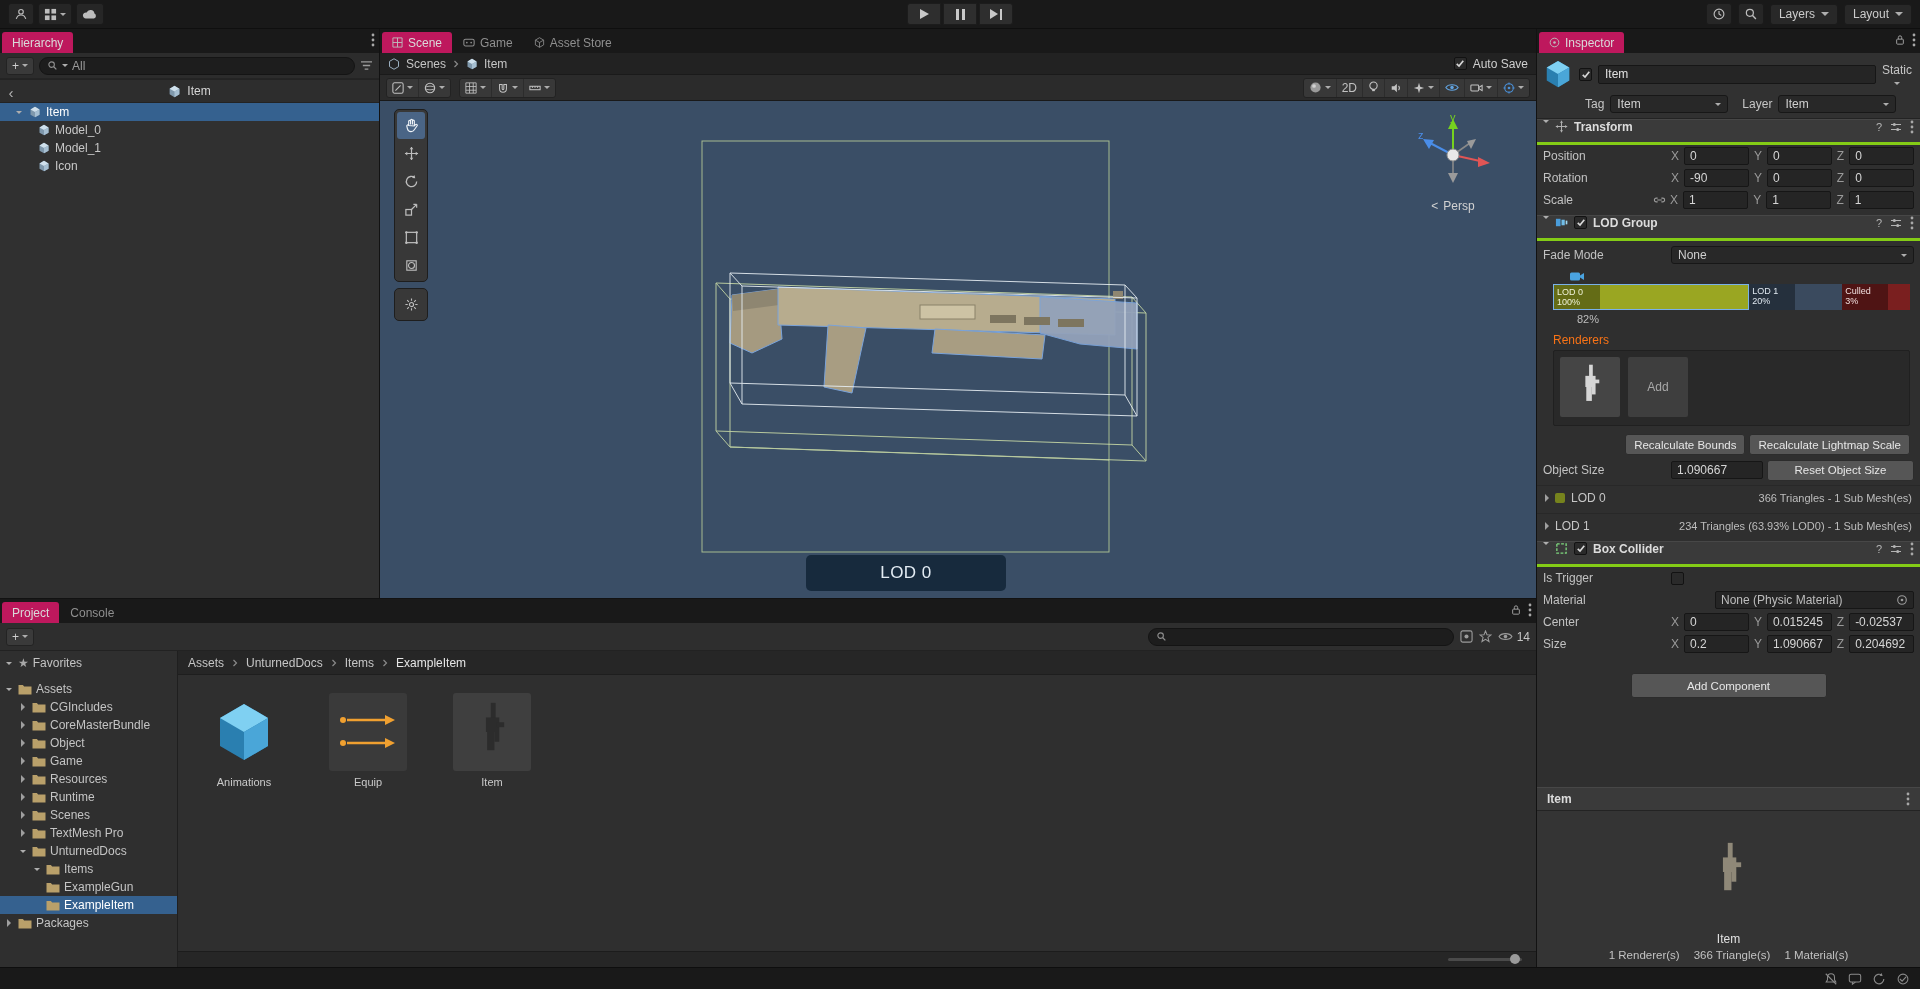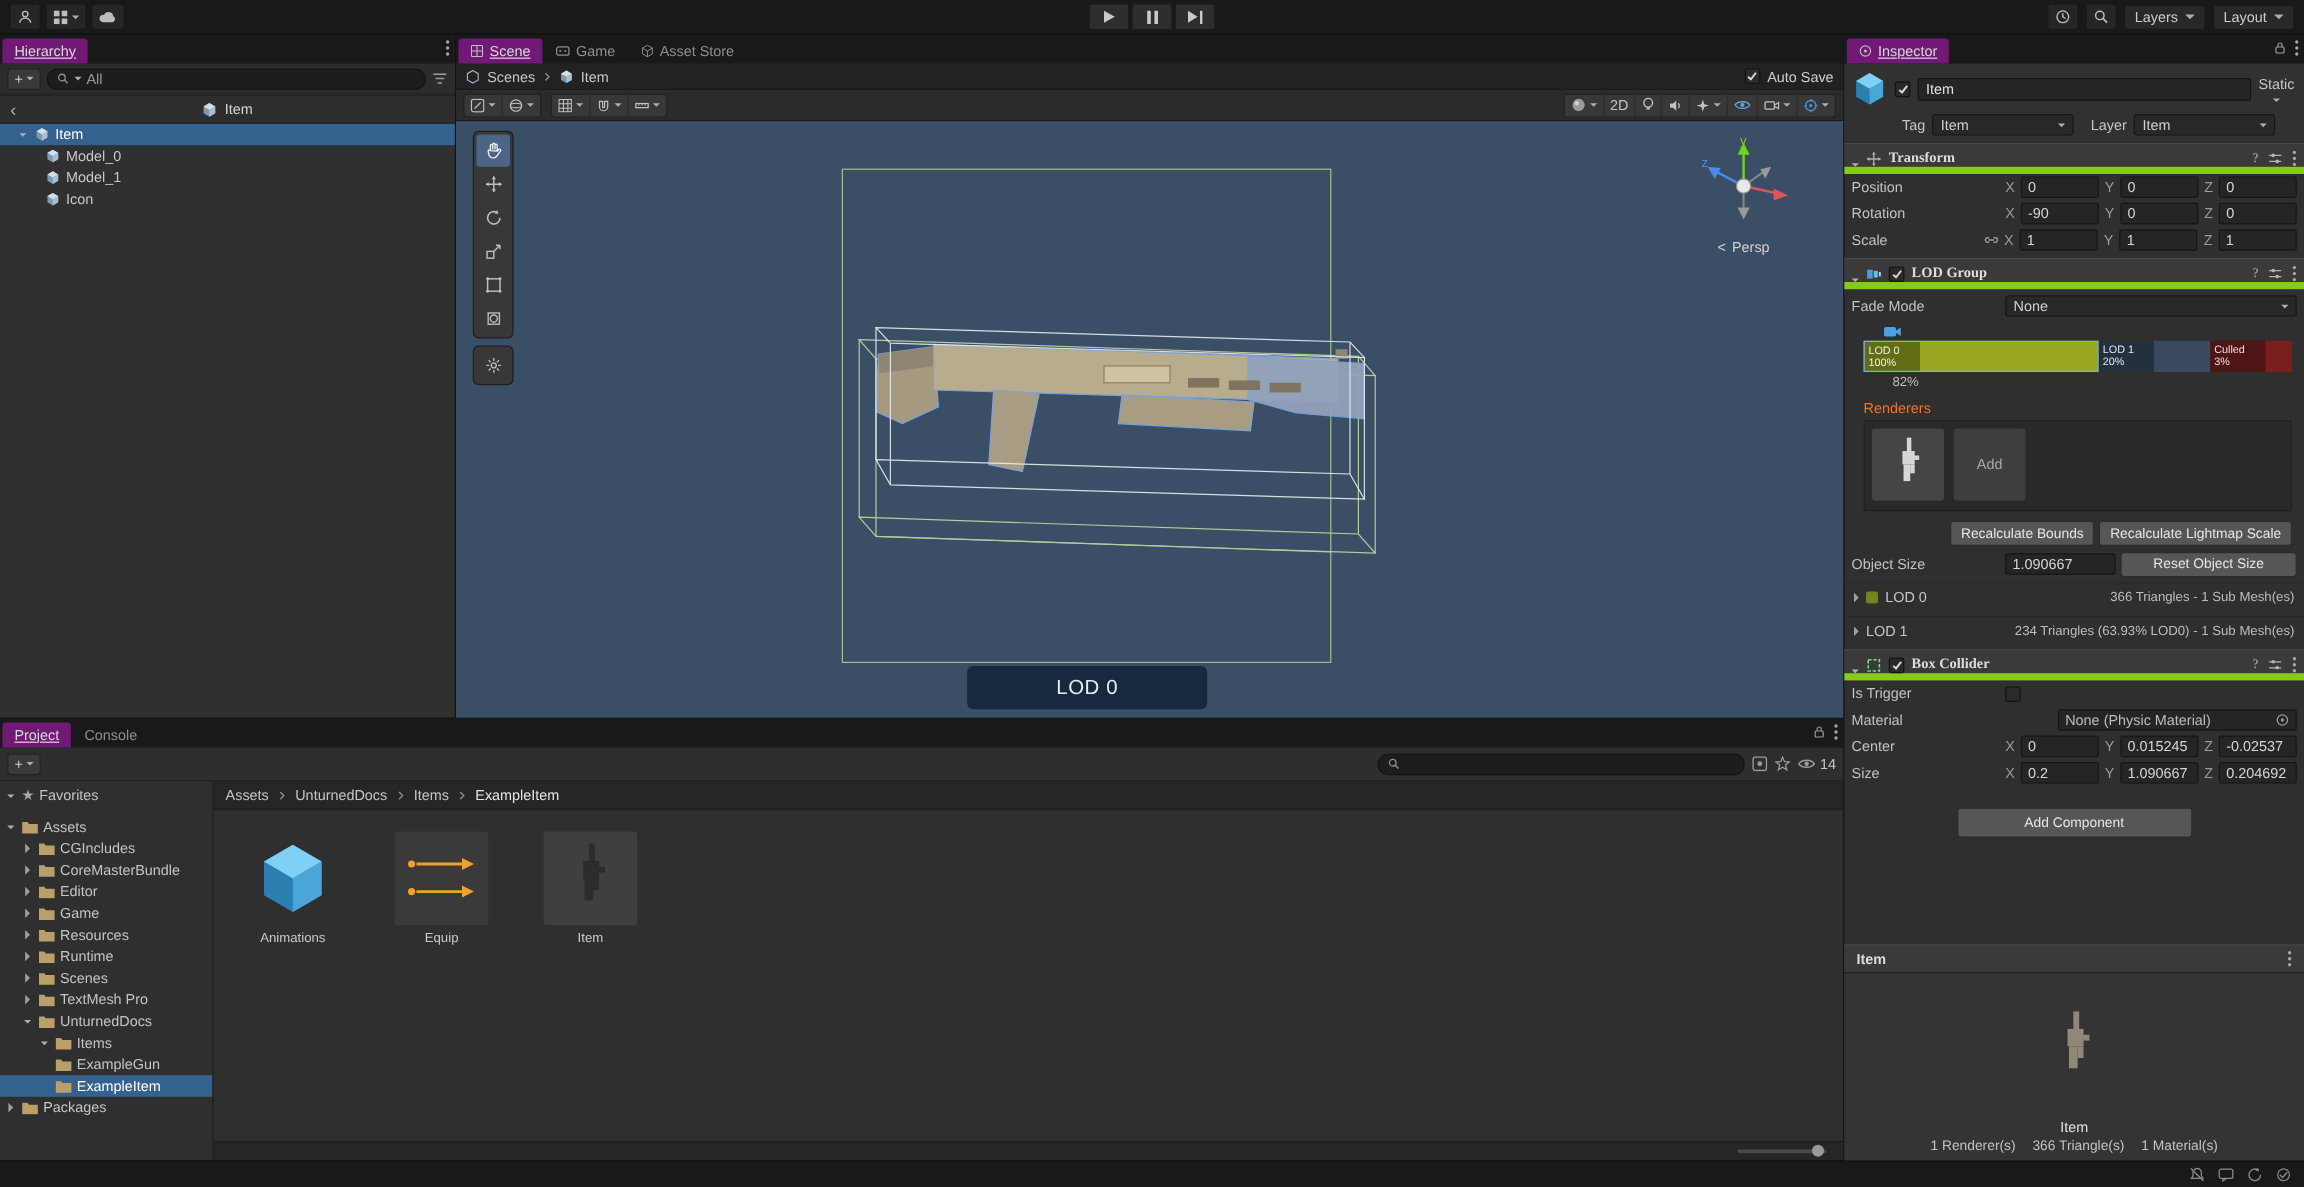--- a/index.html
+++ b/index.html
@@ -29,21 +29,21 @@
 
   
   #main{flex:1;display:flex;min-height:0;}
   #left-col{width:1537px;display:flex;flex-direction:column;border-right:1px solid #121212;}
   #upper{height:569px;display:flex;min-height:0;}
   #inspector{flex:1;display:flex;flex-direction:column;background:#2f2f2f;min-width:0;}
 
   .tabstrip{height:24px;background:#191919;display:flex;align-items:flex-end;padding-left:2px;position:relative;flex:none;}
   .tab{height:21px;display:flex;align-items:center;gap:5px;padding:0 10px;color:#8f8f8f;
     border-radius:3px 3px 0 0;margin-right:1px;cursor:pointer;}
-  .tab.active{background:#701a75;color:#dadada;text-decoration:underline;}
+  .tab.active{background:#be185d;color:#dadada;}
   .strip-icons{position:absolute;right:4px;top:4px;display:flex;gap:7px;align-items:center;}
 
   
   #hierarchy{width:380px;background:#303030;display:flex;flex-direction:column;border-right:1px solid #121212;}
   .hier-search{height:26px;display:flex;align-items:center;gap:5px;padding:0 6px;background:#2c2c2c;border-bottom:1px solid #242424;}
   .mini-btn{height:18px;padding:0 5px;background:#3a3a3a;border:1px solid #232323;border-radius:3px;
     display:flex;align-items:center;gap:3px;color:#cfcfcf;cursor:pointer;}
   .searchfield{flex:1;height:18px;background:#1d1d1d;border:1px solid #141414;border-radius:9px;
     display:flex;align-items:center;gap:4px;padding:0 7px;color:#9a9a9a;}
   .scene-header{height:24px;background:#2d2d2d;border-bottom:1px solid #232323;border-top:1px solid #232323;
@@ -97,22 +97,22 @@
 
   
   .insp-header{padding:6px 6px 5px 6px;border-bottom:1px solid #232323;background:#313131;}
   .ih-row1{display:flex;align-items:center;gap:6px;}
   .name-field{flex:1;height:19px;background:#252525;border:1px solid #161616;border-radius:2px;
     display:flex;align-items:center;padding:0 6px;color:#e0e0e0;}
   .static-wrap{display:flex;align-items:center;gap:5px;color:#c6c6c6;cursor:pointer;padding-right:2px;flex-direction:column;}
   .ih-row2{display:flex;align-items:center;gap:6px;margin-top:6px;padding-left:42px;}
   .ddfield{height:18px;background:#282828;border:1px solid #171717;border-radius:3px;display:flex;align-items:center;
     justify-content:space-between;padding:0 6px;color:#cfcfcf;cursor:pointer;gap:6px;}
-  .comp-header{height:26px;background:#3a3a3a;border-top:1px solid #474747;border-bottom:6px solid #84cc16;
-    display:flex;align-items:flex-end;gap:6px;padding:0 6px;font-family:Liberation Serif, serif;}
+  .comp-header{height:26px;background:#3a3a3a;border-top:1px solid #474747;border-bottom:3px solid #84cc16;
+    display:flex;align-items:flex-start;gap:6px;padding:0 6px;}
   .comp-title{font-weight:bold;color:#dddddd;}
   .comp-right{margin-left:auto;display:flex;align-items:center;gap:8px;color:#b4b4b4;}
   .help-glyph{font-size:11px;color:#b4b4b4;}
   .irow{height:22px;display:flex;align-items:center;padding:0 6px;gap:4px;}
   .ilbl{width:124px;flex:none;color:#c2c2c2;}
   .xyz{flex:1;display:flex;align-items:center;gap:5px;}
   .ax{color:#9a9a9a;flex:none;}
   .fld{flex:1;height:18px;background:#252525;border:1px solid #161616;border-radius:2px;
     display:flex;align-items:center;padding:0 5px;color:#d6d6d6;overflow:hidden;white-space:nowrap;}
   .objfield{flex:1;height:18px;background:#252525;border:1px solid #161616;border-radius:2px;
@@ -648,21 +648,21 @@
                 </svg>
               <span>CoreMasterBundle</span>
             </div>
             <div class="prow lv1">
               <span class="foldspot">
                   <span class="cr"></span>
                 </span>
               <svg width="14" height="11" viewBox="0 0 14 11">
                   <path d="M.5 1 h4.4 l1.2 1.6 H13.5 v8 H.5 Z" fill="#b9a06a"></path>
                 </svg>
-              <span>Editor</span>
+              <span>Object</span>
             </div>
             <div class="prow lv1">
               <span class="foldspot">
                   <span class="cr"></span>
                 </span>
               <svg width="14" height="11" viewBox="0 0 14 11">
                   <path d="M.5 1 h4.4 l1.2 1.6 H13.5 v8 H.5 Z" fill="#b9a06a"></path>
                 </svg>
               <span>Game</span>
             </div>

